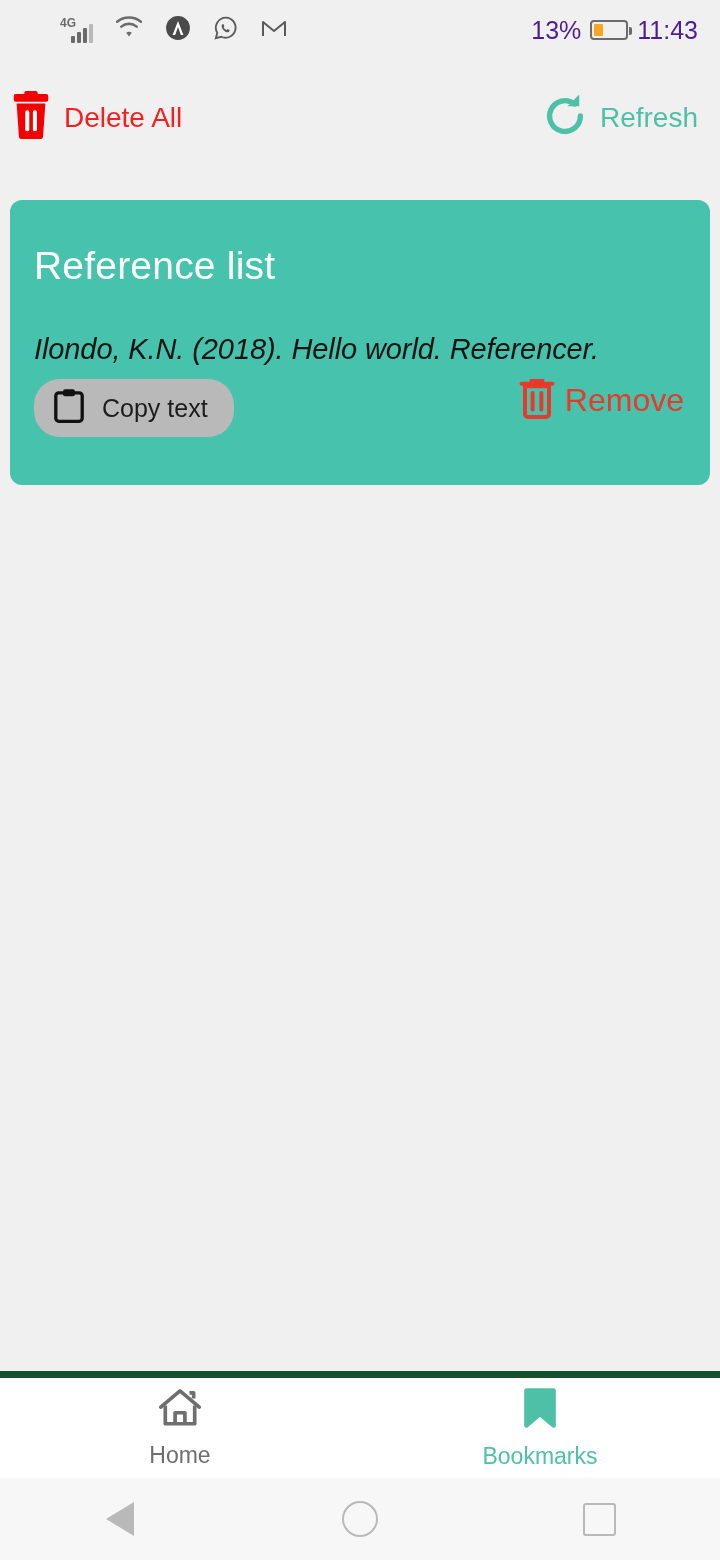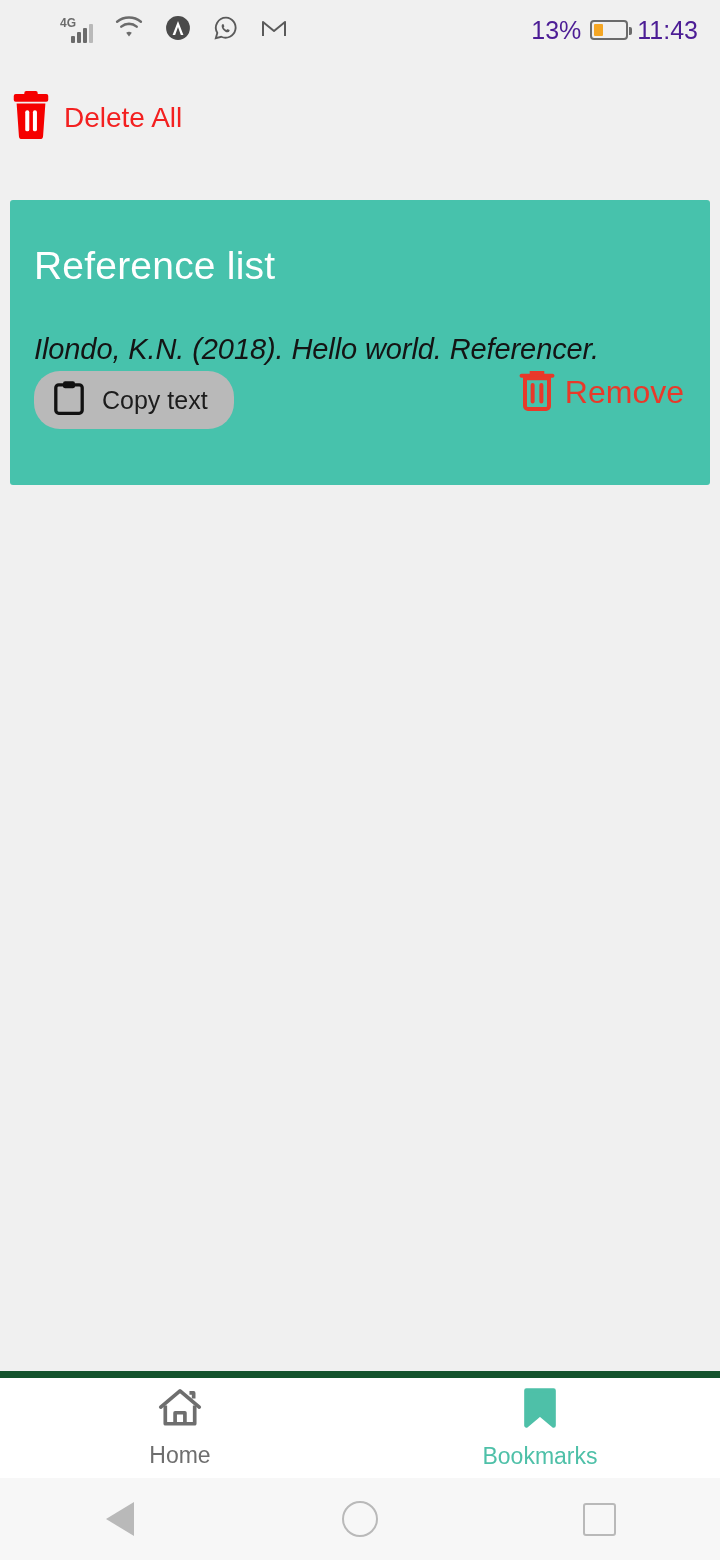--- a/index.html
+++ b/index.html
@@ -117,41 +117,41 @@
   .refresh .label { color: #4ec0a8; }
 
   
   .card {
     position: absolute;
     left: 10px;
     top: 200px;
     width: 700px;
     height: 285px;
     background: #47c2ac;
-    border-radius: 3px;
+    border-radius: 12px;
     box-sizing: border-box;
     padding: 44px 24px 0 24px;
   }
   .card-title {
     color: #ffffff;
     font-size: 39px;
     font-weight: normal;
     margin: 0;
     letter-spacing: 0.2px;
   }
   .citation {
     margin-top: 45px;
     font-style: italic;
     font-size: 29px;
     color: #141414;
     letter-spacing: -0.1px;
     white-space: nowrap;
   }
   .card-actions {
-    margin-top: 2px;
+    margin-top: 10px;
     display: flex;
     align-items: center;
     justify-content: space-between;
   }
   .copy-btn {
     display: flex;
     align-items: center;
     gap: 16px;
     background: #b9b9b9;
     border-radius: 26px;
@@ -298,20 +298,29 @@
         <rect x="3" y="1.5" width="18" height="4" rx="1" fill="#f50000"></rect>
         <rect x="8.5" y="0" width="7" height="3" rx="1" fill="#f50000"></rect>
         <path d="M4.5 6.5h15l-1.2 17a1.6 1.6 0 01-1.6 1.5H7.3a1.6 1.6 0 01-1.6-1.5z" fill="#f50000"></path>
         <rect x="9" y="10" width="2.1" height="11" rx="1" fill="#ffffff"></rect>
         <rect x="13" y="10" width="2.1" height="11" rx="1" fill="#ffffff"></rect>
       </svg>
     </span>
     <span class="label">Delete All</span>
   </div>
 
+  <div class="action-btn refresh">
+    <span>
+      <svg width="50" height="50" viewBox="0 0 26 26">
+        <path d="M21 13a8 8 0 11-3.1-6.3" fill="none" stroke="#4ec0a8" stroke-width="2.8" stroke-linecap="round"></path>
+        <path d="M20.4 1.8v6.1h-6.1z" fill="#4ec0a8"></path>
+      </svg>
+    </span>
+    <span class="label">Refresh</span>
+  </div>
 </div>
 
 <div class="card">
   <h1 class="card-title">Reference list</h1>
 
   <div class="citation">Ilondo, K.N. (2018). Hello world. Referencer.</div>
 
   <div class="card-actions">
 
     <div class="copy-btn">

